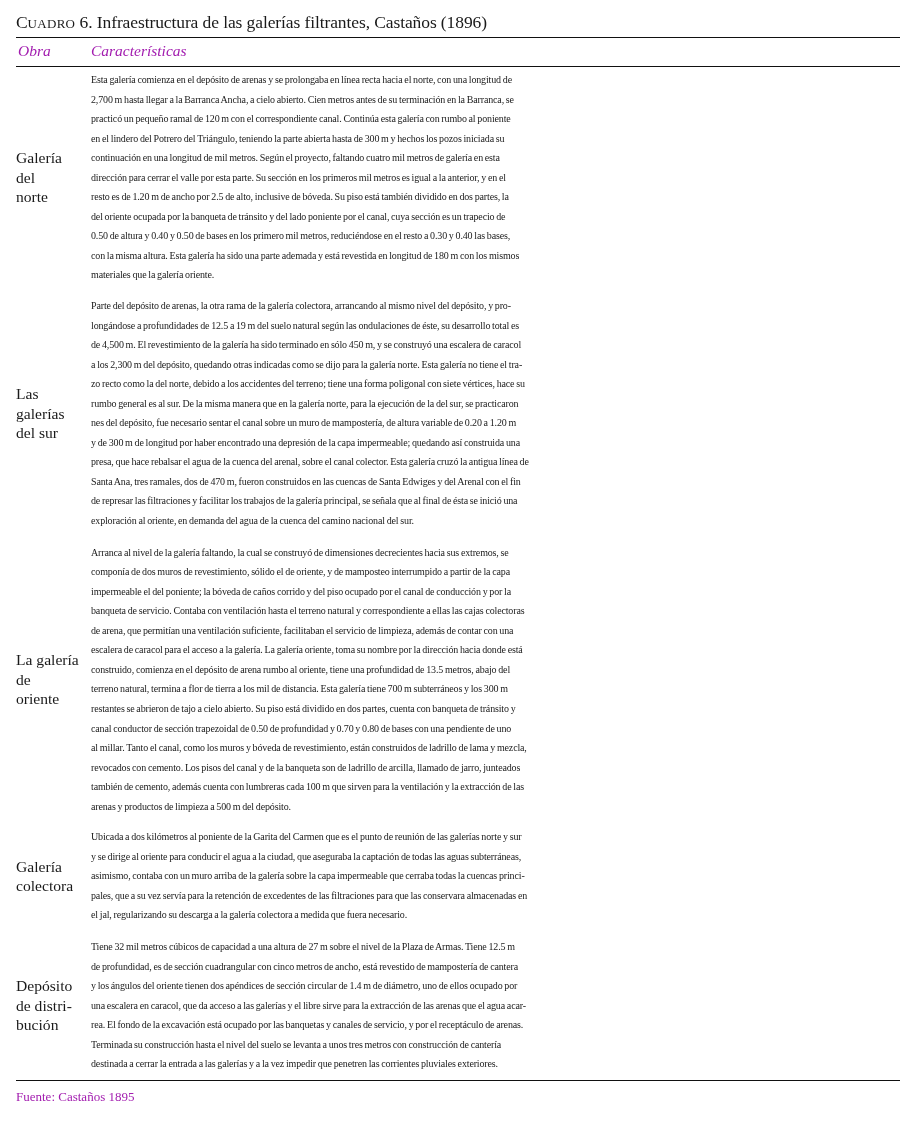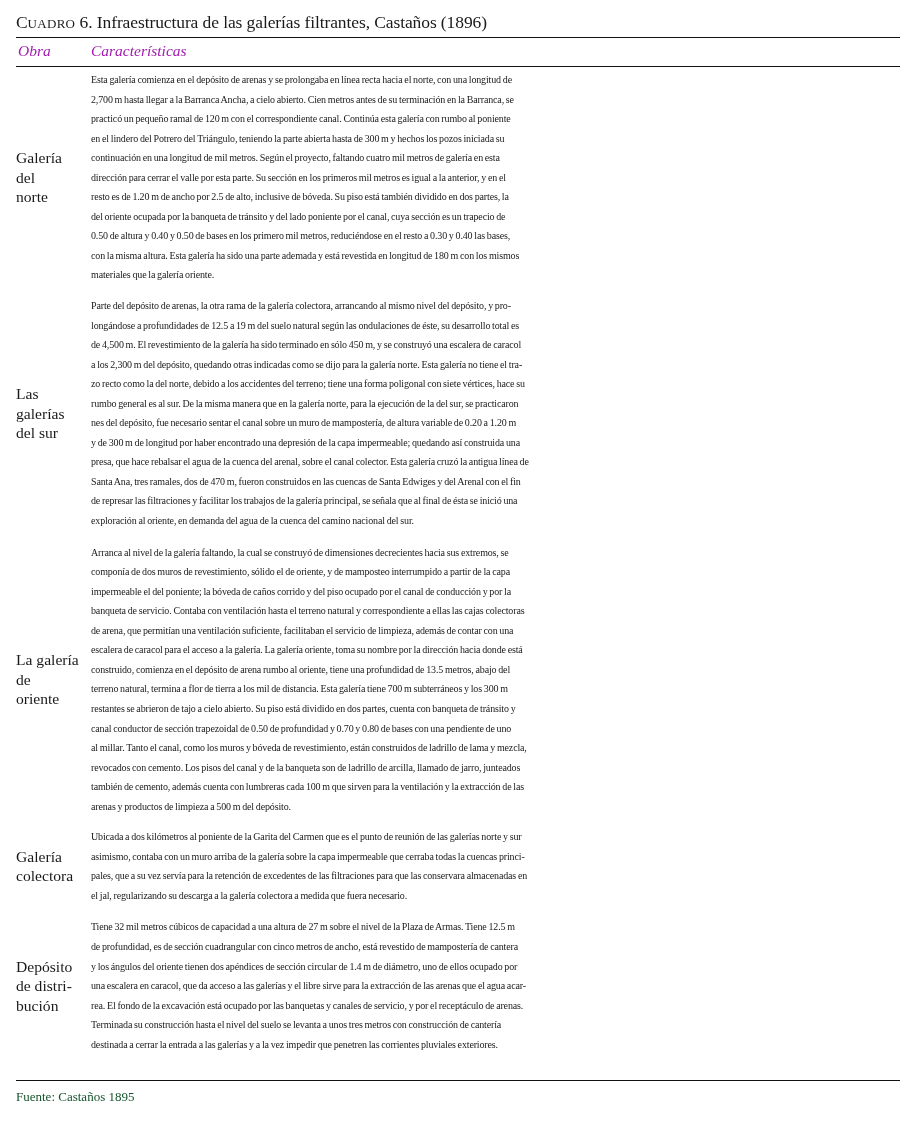--- a/index.html
+++ b/index.html
@@ -83,21 +83,21 @@
     .row.r2 { }
     .row.r3 { margin-bottom: 12px; }
     .row.r4 { margin-bottom: 12px; }
     .line { display: block; white-space: nowrap; }
     .footer {
       position: absolute;
       left: 0;
       top: 1089px;
       font-size: 13px;
       line-height: 16px;
-      color: #14532d;
+      color: #a21caf;
     }
   </style>
 </head>
 <body>
 
 <div class="page">
 
   <div class="caption">
     <span class="sc-big">C</span><span class="sc-small">UADRO</span><span> 6.</span><span> Infraestructura de las galerías filtrantes, Castaños (1896)</span>
   </div>
@@ -166,20 +166,21 @@
           <span class="line">revocados con cemento. Los pisos del canal y de la banqueta son de ladrillo de arcilla, llamado de jarro, junteados</span>
           <span class="line">también de cemento, además cuenta con lumbreras cada 100 m que sirven para la ventilación y la extracción de las</span>
           <span class="line">arenas y productos de limpieza a 500 m del depósito.</span>
         </div>
     </div>
     <div class="row r3">
       <div class="obra-cell">Galería
 colectora</div>
       <div class="desc-cell">
           <span class="line">Ubicada a dos kilómetros al poniente de la Garita del Carmen que es el punto de reunión de las galerías norte y sur</span>
+          <span class="line">y se dirige al oriente para conducir el agua a la ciudad, que aseguraba la captación de todas las aguas subterráneas,</span>
           <span class="line">asimismo, contaba con un muro arriba de la galería sobre la capa impermeable que cerraba todas la cuencas princi-</span>
           <span class="line">pales, que a su vez servía para la retención de excedentes de las filtraciones para que las conservara almacenadas en</span>
           <span class="line">el jal, regularizando su descarga a la galería colectora a medida que fuera necesario.</span>
         </div>
     </div>
     <div class="row r4">
       <div class="obra-cell">Depósito
 de distri-
 bución</div>
       <div class="desc-cell">

